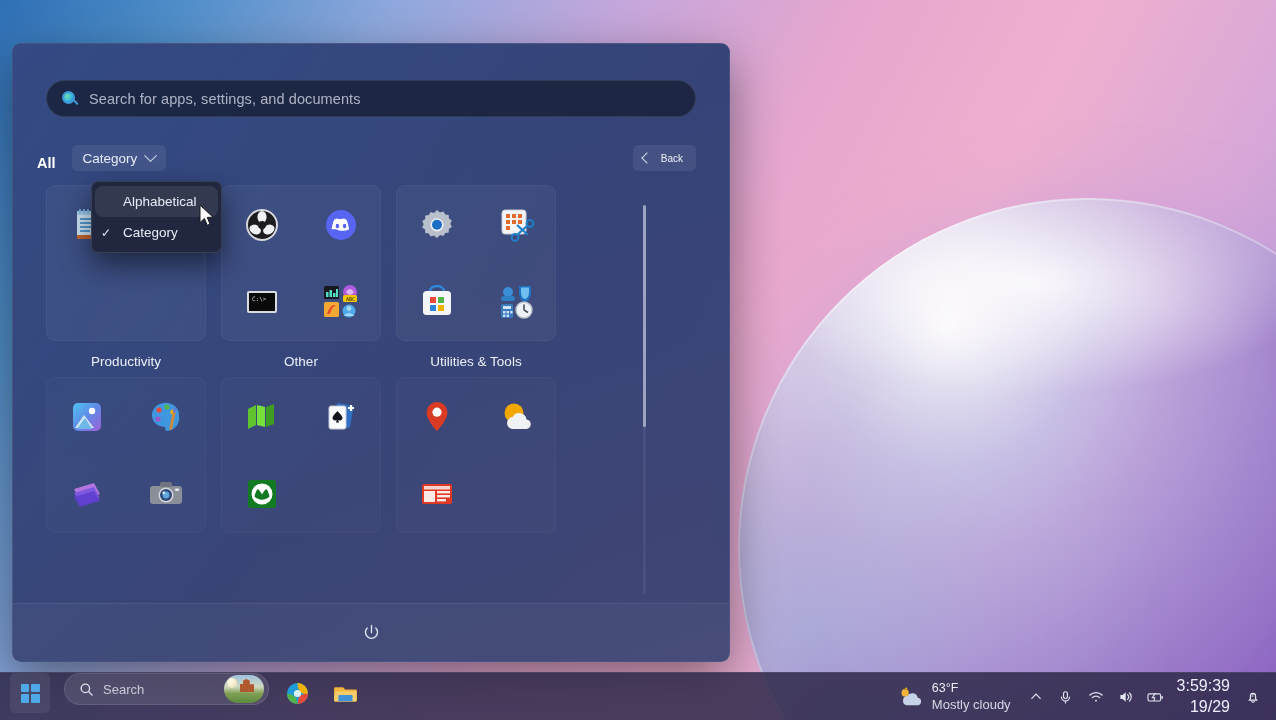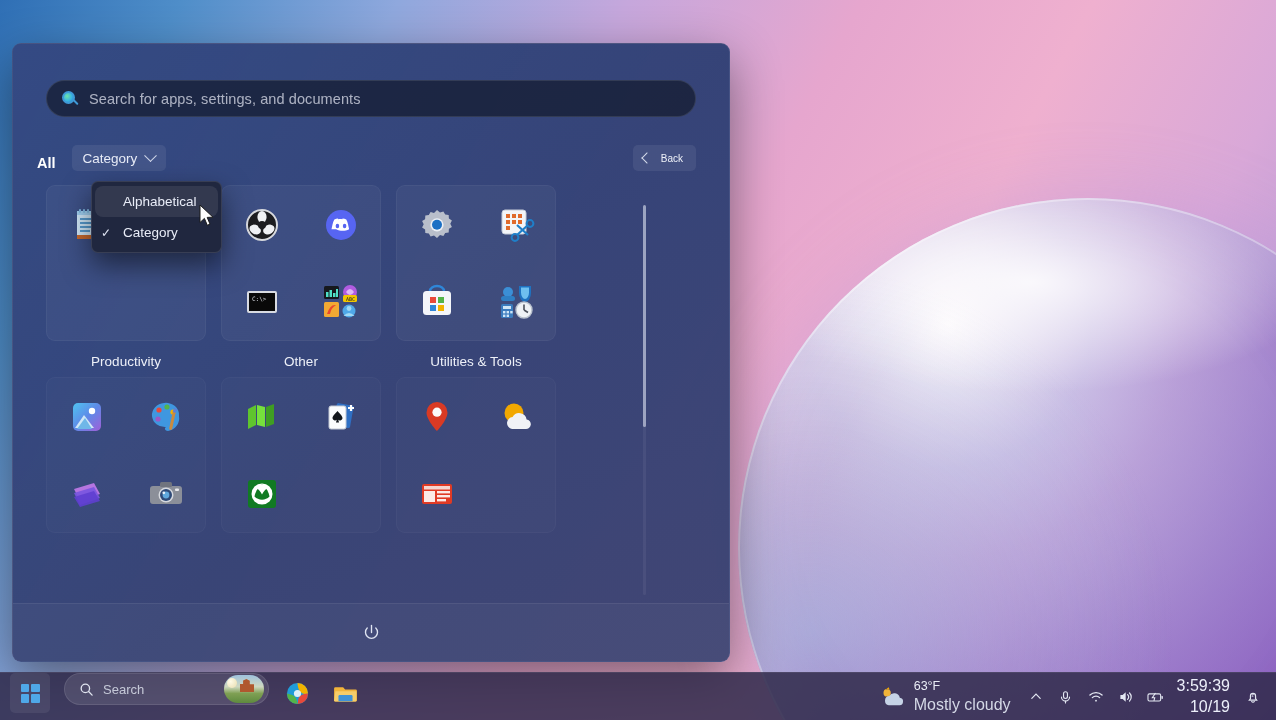--- a/index.html
+++ b/index.html
@@ -431,21 +431,21 @@
     gap: 9px;
     padding: 4px 10px;
     border-radius: 5px;
     cursor: pointer;
   }
   .tray-weather-text { line-height: 1.25; }
   .tray-weather-text div {
     color: #e9ecf5;
     font-size: 12.5px;
   }
-  .tray-weather-text div.sub { color: #d4d8e6; font-size: 16px; }
+  .tray-weather-text div.sub { color: #d4d8e6; font-size: 13px; }
 
   .tray-icon {
     width: 30px; height: 32px;
     display: flex; align-items: center; justify-content: center;
     cursor: pointer;
     color: #e3e7f2;
   }
   .tray-clock {
     text-align: right;
     padding: 0 8px 0 6px;
@@ -884,21 +884,21 @@
       <div class="tray-icon">
         <svg viewBox="0 0 24 20" width="19" height="16" fill="none" stroke="#e3e7f2" stroke-width="1.4">
           <rect x="2.5" y="6" width="16" height="9" rx="1.8"></rect>
           <rect x="19.5" y="8.6" width="1.8" height="3.8" rx="0.8" fill="#e3e7f2" stroke="none"></rect>
           <path d="M12 5 l-4 6 h3 l-1 4" stroke="#e3e7f2" stroke-width="1.4" fill="none"></path>
         </svg>
       </div>
 
       <div class="tray-clock">
         <div>3:59:39</div>
-        <div>10/19</div>
+        <div>19/29</div>
       </div>
 
       <div class="tray-icon">
         <svg viewBox="0 0 20 20" width="16" height="16" fill="none" stroke="#e3e7f2" stroke-width="1.5" stroke-linecap="round">
           <path d="M5.4 14 h9.2 l-1.4-2 V8.6 a3.2 3.2 0 0 0 -6.4 0 V12 z"></path>
           <path d="M8.4 15.6 a1.8 1.8 0 0 0 3.2 0"></path>
           <text x="8" y="9.4" font-size="6" fill="#e3e7f2" stroke="none" font-family="sans-serif">z</text>
         </svg>
       </div>
 

